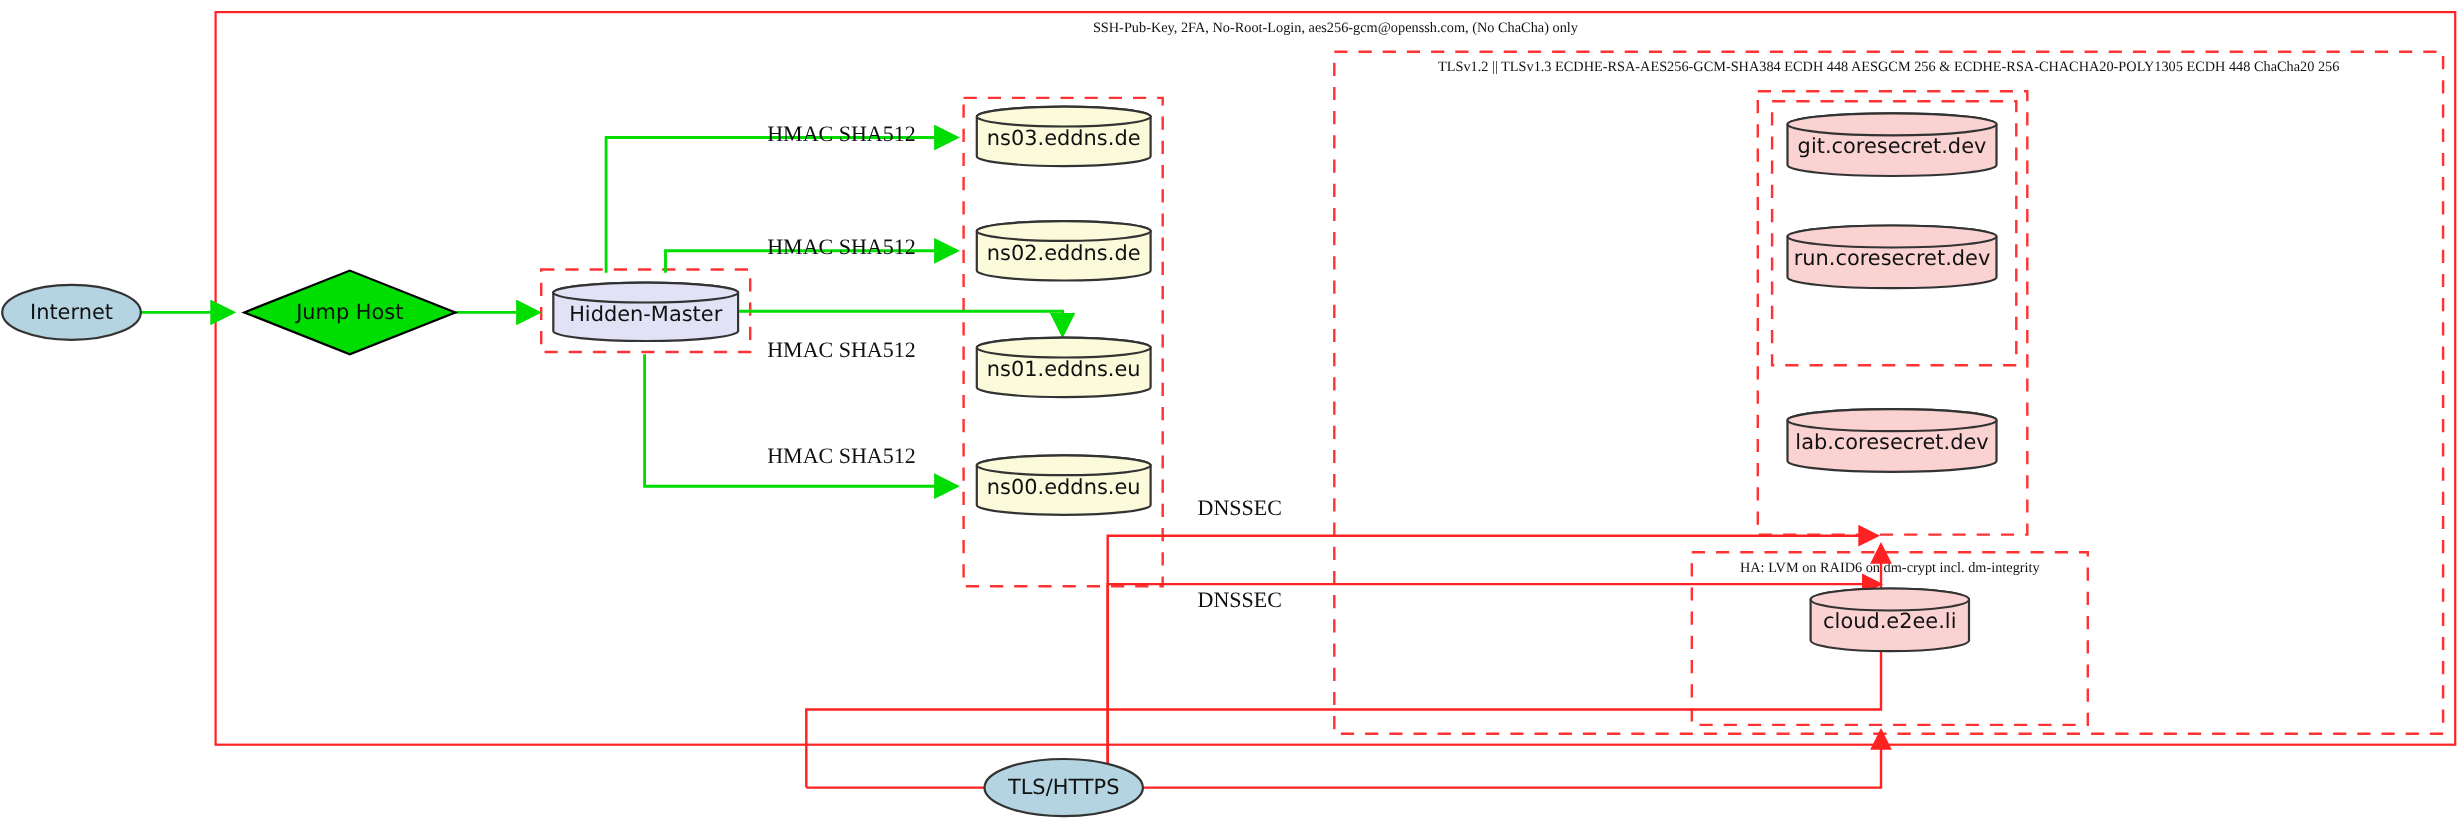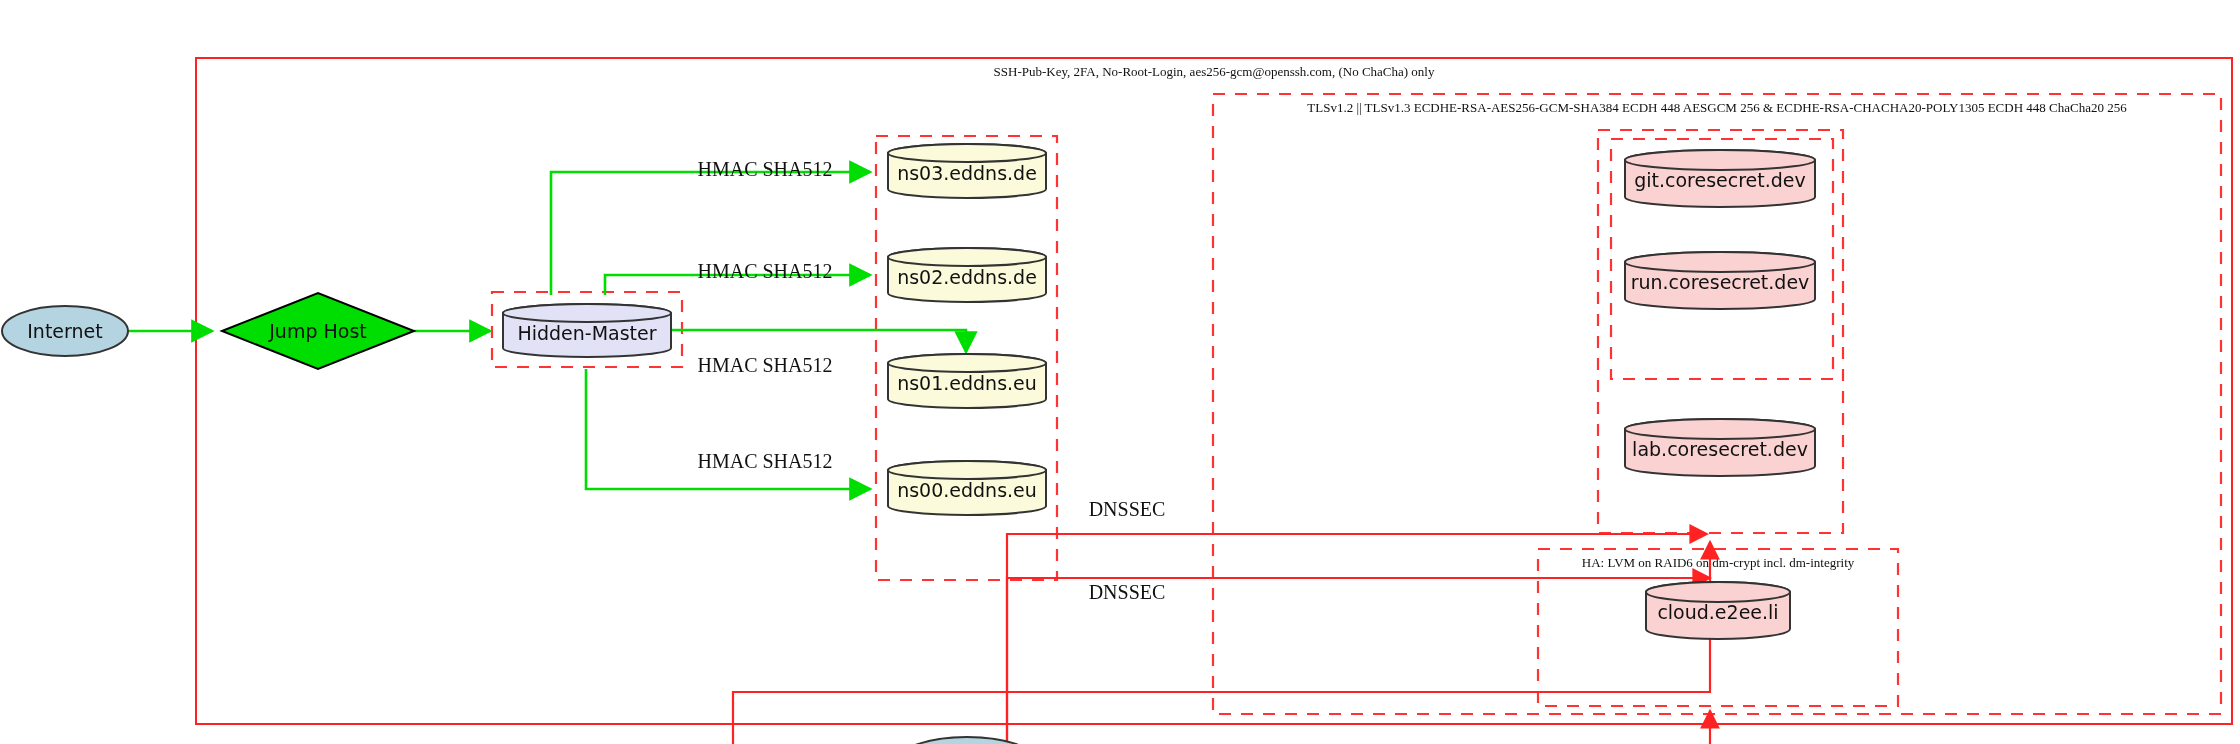--- a/index.html
+++ b/index.html
@@ -10,21 +10,20 @@
   body {
     width: 2240px;
     height: 744px;
     font-family: "Liberation Sans", sans-serif;
     overflow: hidden;
   }
   #diagram-root {
     position: relative;
     width: 2240px;
     height: 578px;
-    margin-top: 47px;
   }
   svg#diagram {
     display: block;
     width: 2240px;
     height: 744px;
   }
   .frame-solid {
     fill: none;
     stroke: #ff2222;
     stroke-width: 2;

